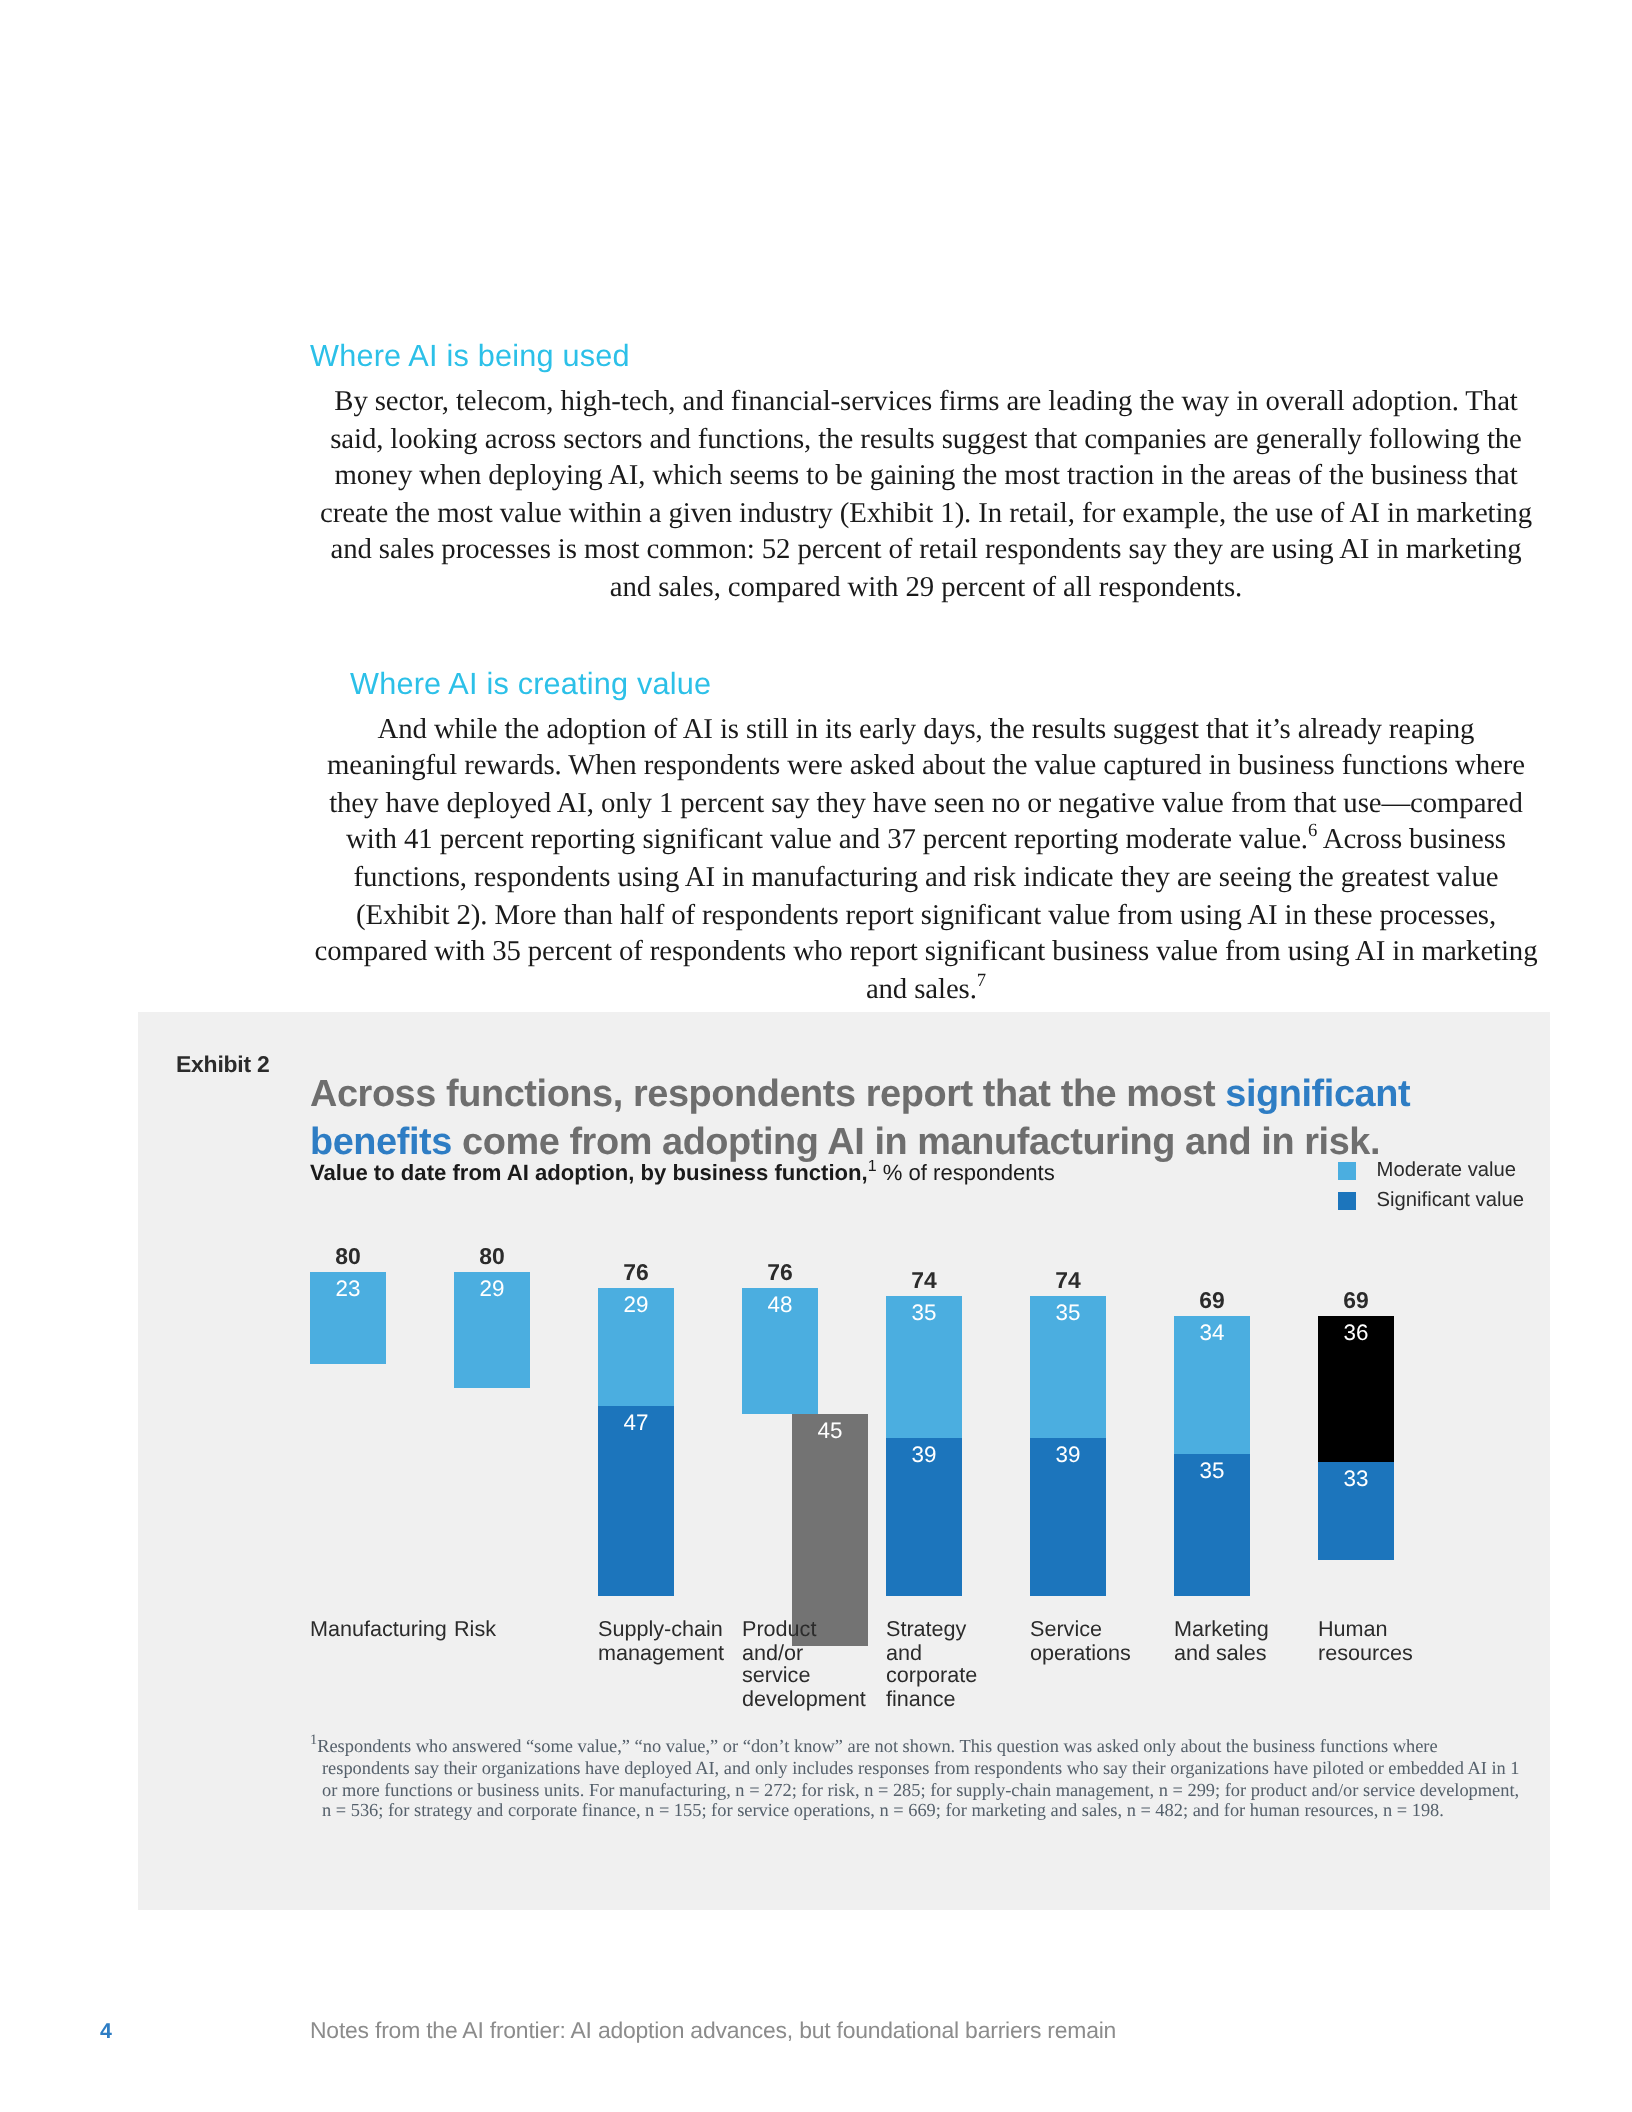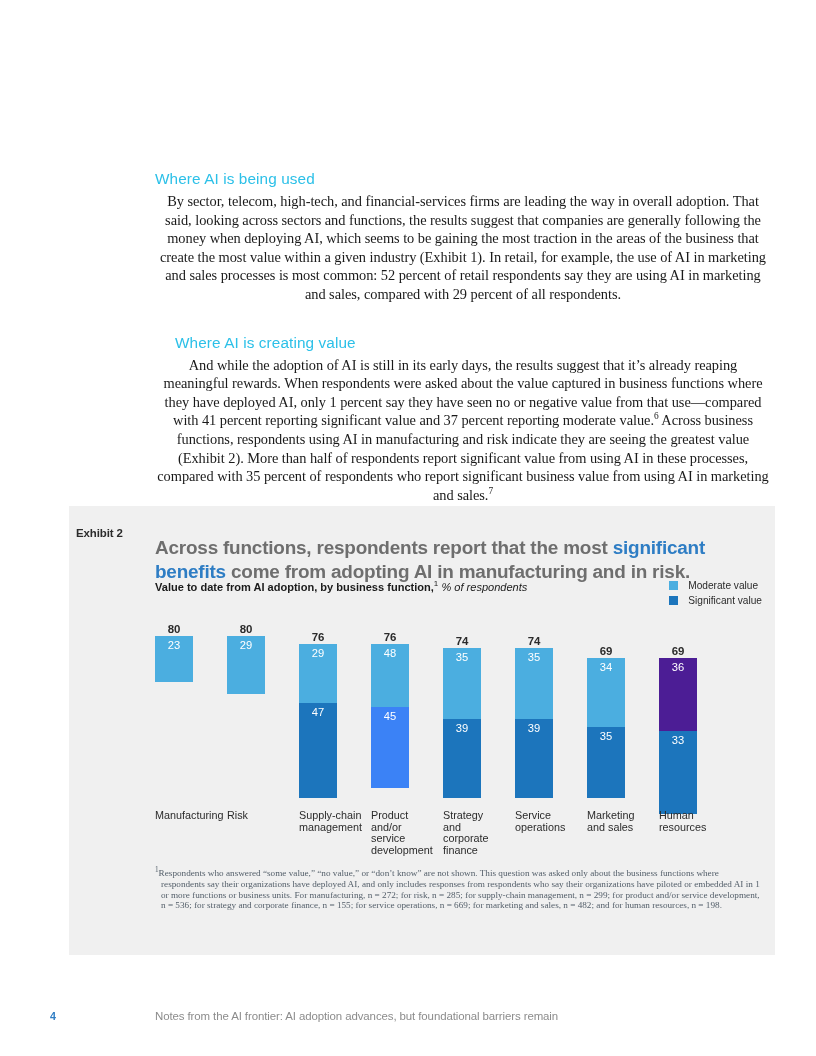--- a/index.html
+++ b/index.html
@@ -46,21 +46,21 @@
   .exhibit {
     position: absolute;
     left: 69px;
     top: 506px;
     width: 706px;
     height: 449px;
     background: #f0f0f0;
   }
   .exhibit-label {
     position: absolute;
-    left: 7px;
+    left: 19px;
     top: 21px;
     font-size: 8.6pt;
     font-weight: bold;
     color: #2b2b2b;
     letter-spacing: -0.1px;
   }
   .exhibit-title {
     position: absolute;
     left: 86px;
     top: 30px;
@@ -76,21 +76,21 @@
   .subtitle {
     position: absolute;
     left: 86px;
     top: 75px;
     font-size: 8.3pt;
     color: #1a1a1a;
     white-space: nowrap;
   }
   .subtitle b { font-weight: bold; }
   .subtitle sup { font-size: 6pt; vertical-align: super; line-height: 0; }
-  .subtitle .light { font-weight: normal; font-style: italic; }
+  .subtitle .light { font-weight: normal; }
 
   
   .legend {
     position: absolute;
     right: 13px;
     top: 74px;
     display: flex;
     flex-direction: column;
     gap: 4px;
   }
@@ -264,21 +264,21 @@
           <div>Supply-chain</div>
           <div>management</div>
         </div>
       </div>
       <div class="bar-col" style="left: 216px;">
         <div class="bar-total" style="bottom: 259.28px;">76</div>
         <div class="bar-stack" style="height: 154.28px;">
           <div class="seg" style="height: 62.93px; background: rgb(75, 174, 224);">
             <span class="seg-val">48</span>
           </div>
-          <div class="seg" style="height: 81px; background: #3b82f6;">
+          <div class="seg" style="height: 116px; background: #737373; margin-left: 25px;">
             <span class="seg-val">45</span>
           </div>
         </div>
         <div class="cat-label">
           <div>Product</div>
           <div>and/or</div>
           <div>service</div>
           <div>development</div>
         </div>
       </div>
@@ -325,24 +325,24 @@
           </div>
         </div>
         <div class="cat-label">
           <div>Marketing</div>
           <div>and sales</div>
         </div>
       </div>
       <div class="bar-col" style="left: 504px;">
         <div class="bar-total" style="bottom: 245.07px;">69</div>
         <div class="bar-stack" style="height: 140.07px;">
-          <div class="seg" style="height: 73.08px; background: #4c1d95;">
+          <div class="seg" style="height: 73.08px; background: #000000;">
             <span class="seg-val">36</span>
           </div>
-          <div class="seg" style="height: 83px; background: rgb(28, 117, 188);">
+          <div class="seg" style="height: 49px; background: rgb(28, 117, 188);">
             <span class="seg-val">33</span>
           </div>
         </div>
         <div class="cat-label">
           <div>Human</div>
           <div>resources</div>
         </div>
       </div>
     </div>
 

